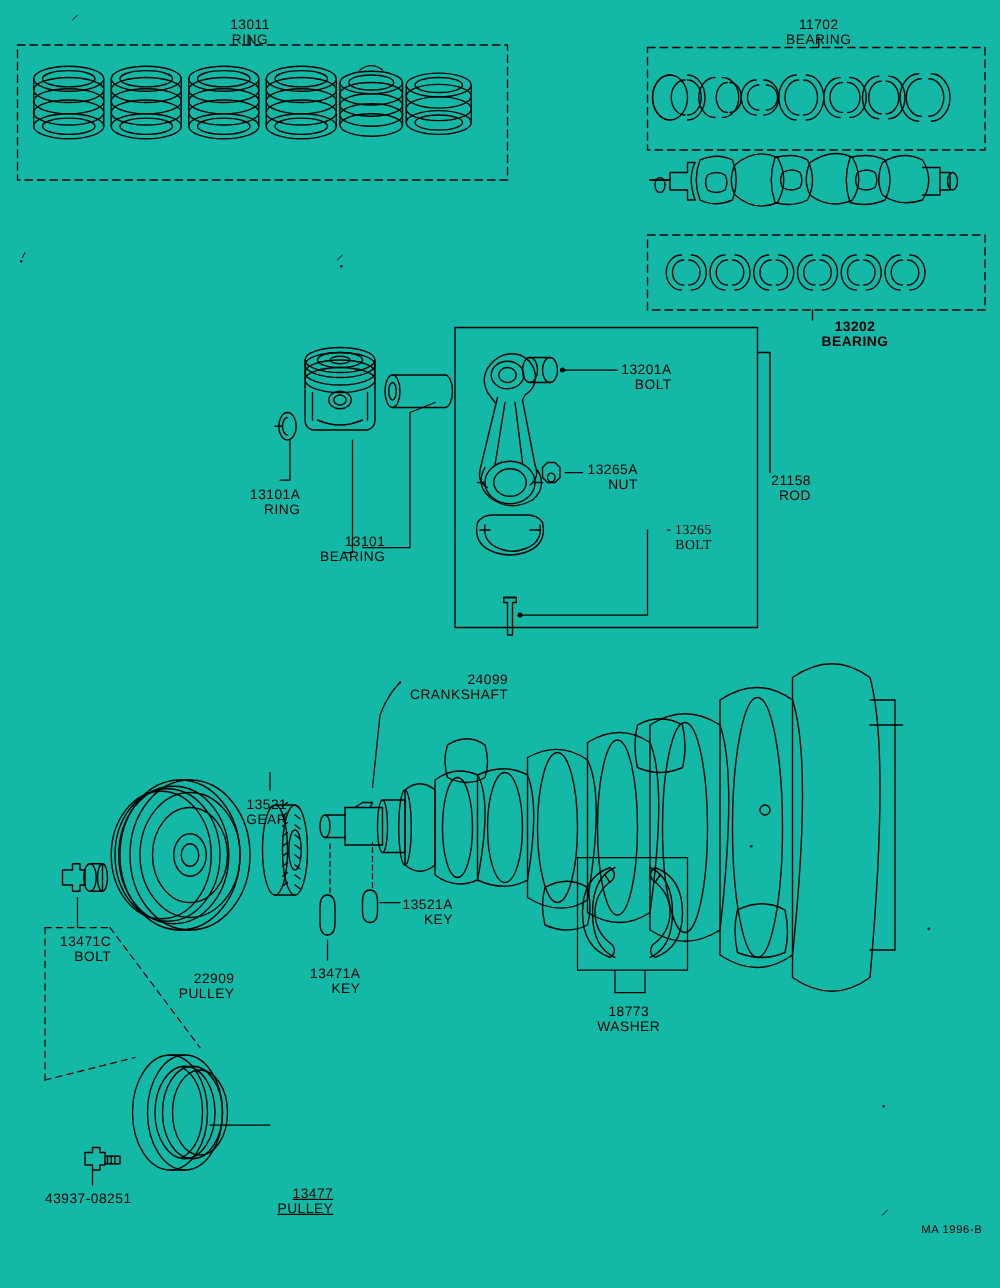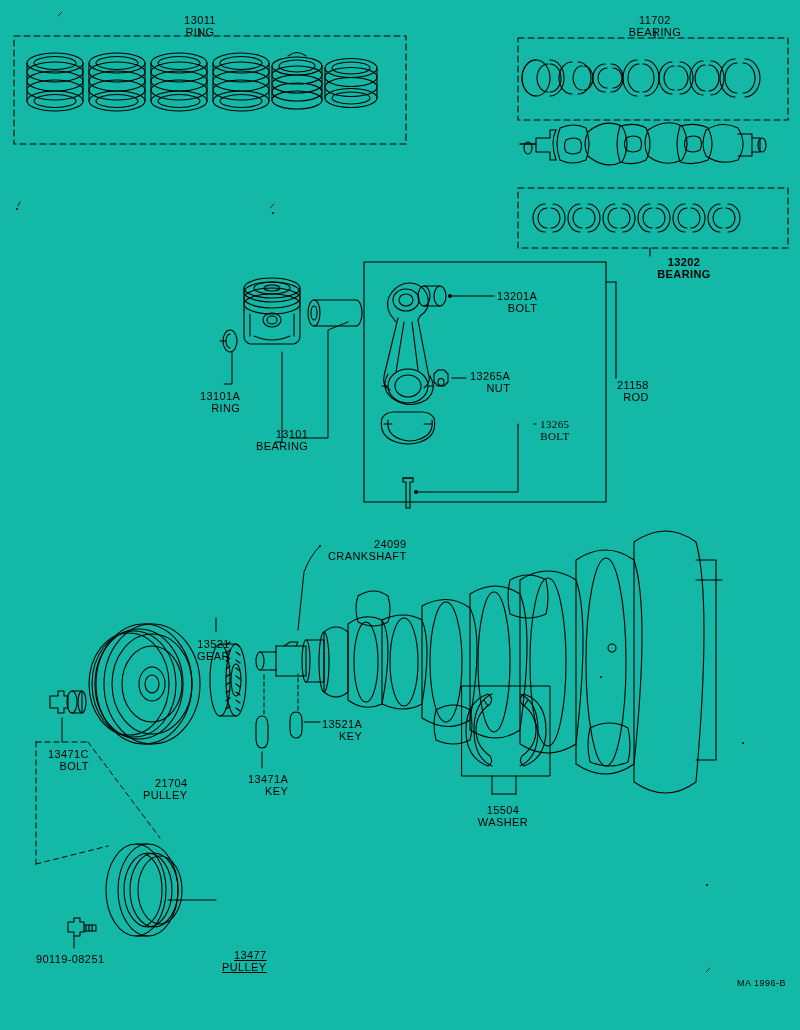--- a/index.html
+++ b/index.html
@@ -548,33 +548,33 @@
     <span class="num">13471A</span>
     <span class="nm">KEY</span>
   </div>
 
   <div class="lbl left" style="left:48px; top:748px;">
     <span class="num">13471C</span>
     <span class="nm">BOLT</span>
   </div>
 
   <div class="lbl left" style="left:143px; top:777px;">
-    <span class="num">21704</span>
+    <span class="num">22909</span>
     <span class="nm">PULLEY</span>
   </div>
 
   <div class="lbl center" style="left:503px; top:804px;">
-    <span class="num">15504</span>
+    <span class="num">18773</span>
     <span class="nm">WASHER</span>
   </div>
 
   <div class="lbl left" style="left:222px; top:949px;text-decoration:underline;">
     <span class="num">13477</span>
     <span class="nm">PULLEY</span>
   </div>
 
   <div class="lbl left" style="left:36px; top:953px;">
-    <span class="num">90119-08251</span>
+    <span class="num">43937-08251</span>
   </div>
 
   <div class="corner-code">MA 1996-B</div>
 
 </div>
 
 </body></html>

